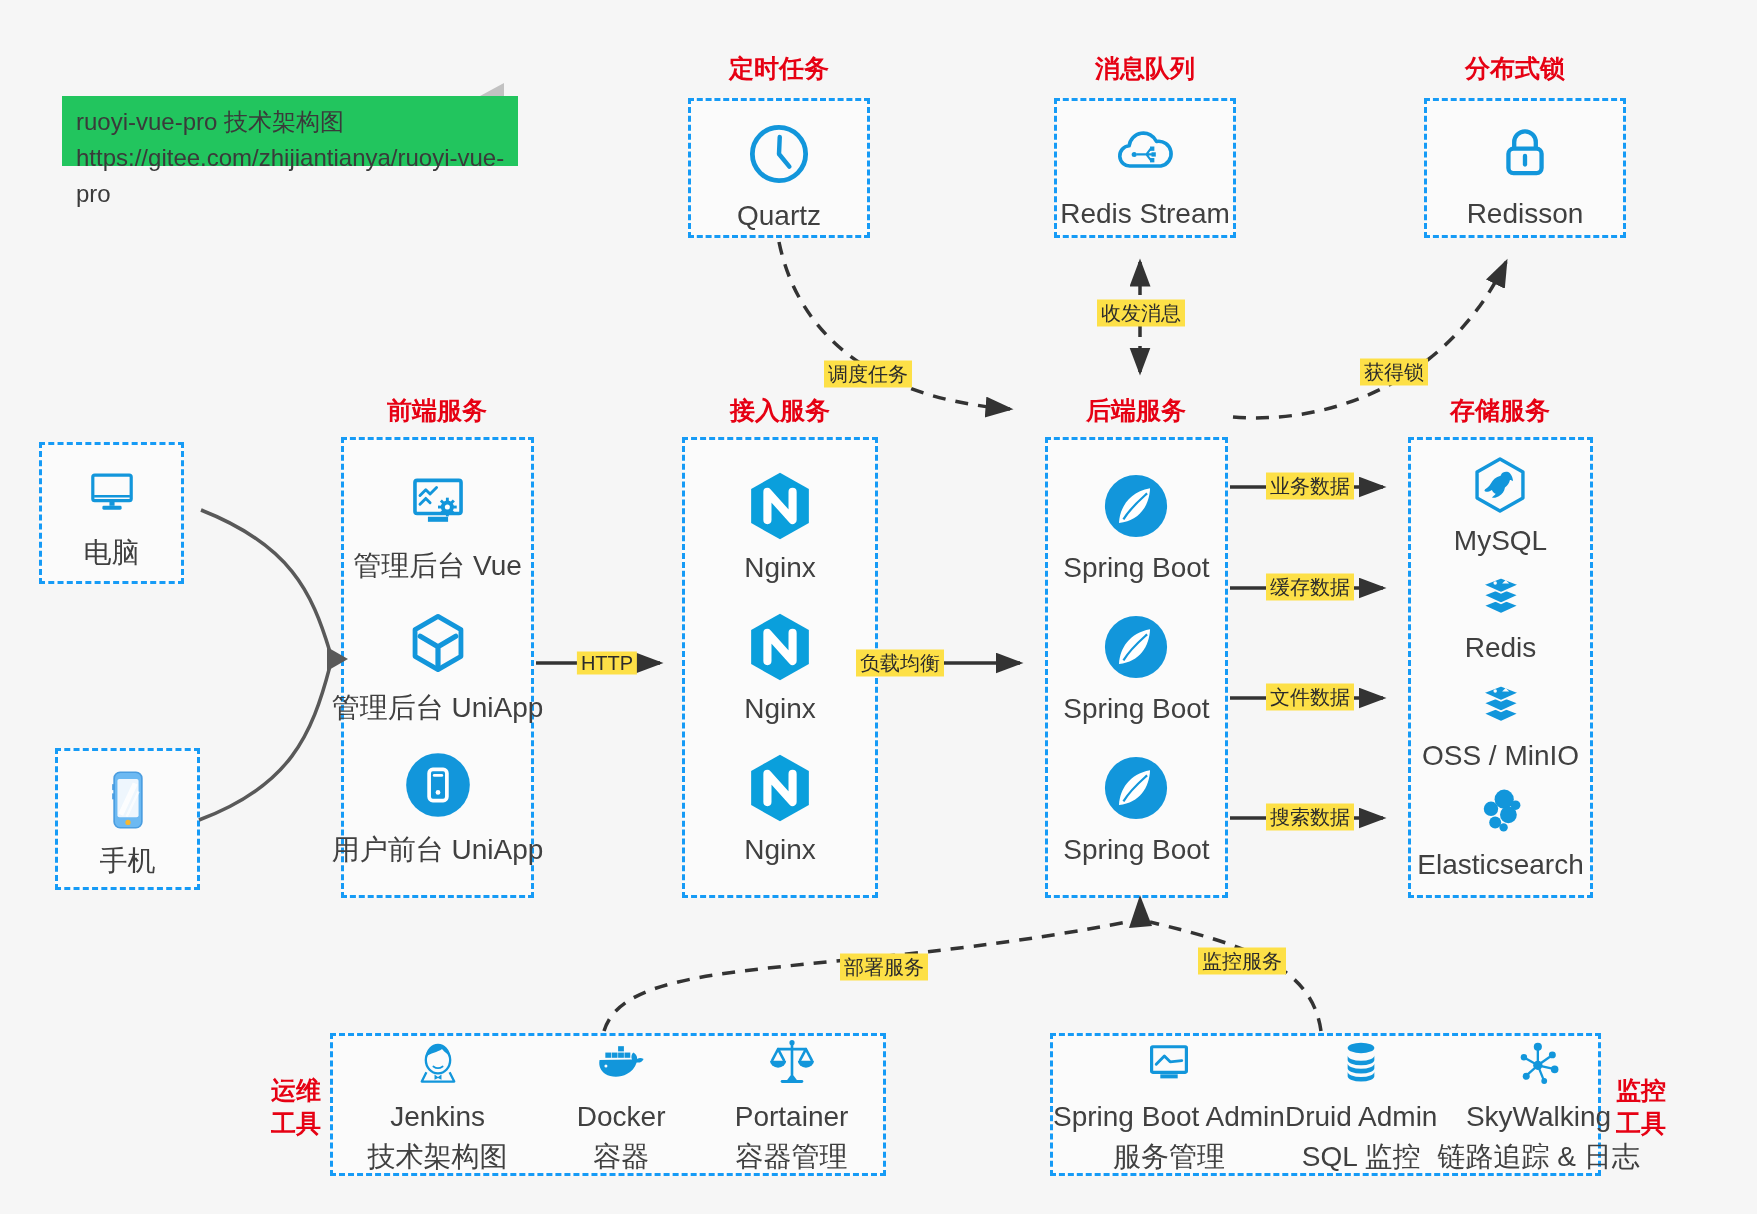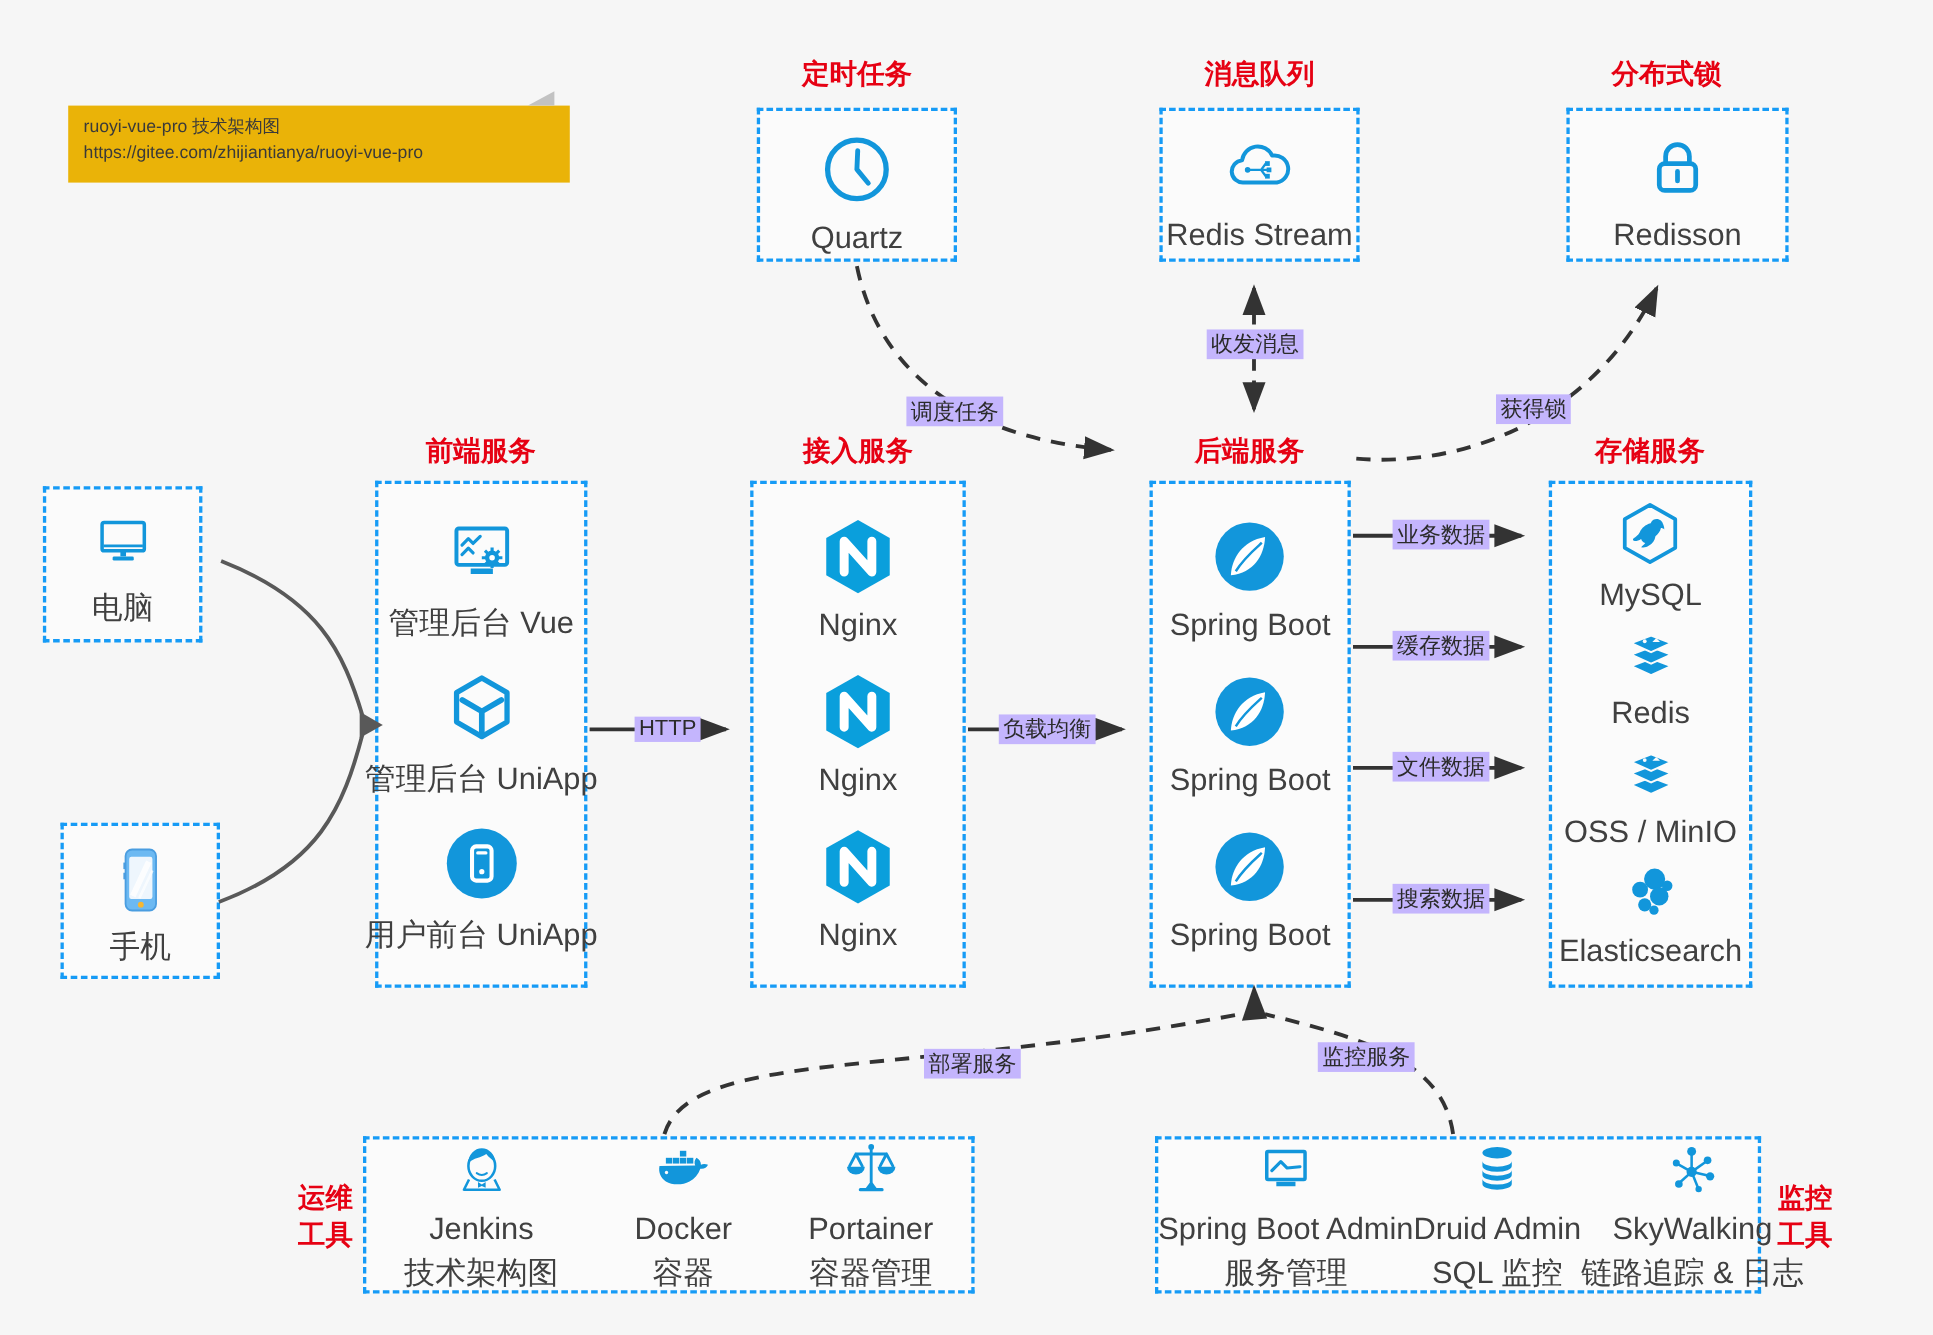--- a/index.html
+++ b/index.html
@@ -3,21 +3,21 @@
 <meta charset="utf-8">
 <style>
   html,body{margin:0;padding:0;background:#f6f6f6;}
   .canvas{
     position:relative;width:1757px;height:1214px;background:#f6f6f6;
     font-family:"Liberation Sans","DejaVu Sans",sans-serif;overflow:hidden;
   }
   
   .note{
     position:absolute;left:62px;top:96px;width:456px;height:70px;
-    background:#eab308;color:#3a3a3a;font-size:16px;line-height:1.5;
+    background:#22c55e;color:#3a3a3a;font-size:24px;line-height:1.5;
     padding:8px 0 0 14px;box-sizing:border-box;
   }
   .note-fold{
     position:absolute;right:14px;top:-13px;width:0;height:0;
     border-right:24px solid #c2c2c2;border-top:13px solid transparent;
   }
   
   .dashed-box{
     position:absolute;border:3px dashed #169bf6;background:#fbfbfb;
     box-sizing:border-box;display:flex;align-items:center;
@@ -27,21 +27,21 @@
   .group-title{
     position:absolute;transform:translate(-50%,-50%);color:#e60113;
     font-weight:bold;font-size:25px;white-space:nowrap;text-align:center;line-height:1.3;
   }
   .item{display:flex;flex-direction:column;align-items:center;gap:9px;}
   .item-label{font-size:28px;color:#404040;white-space:nowrap;}
   .item .sub{margin-top:-4px;}
   
   .edge-label{
     position:absolute;transform:translate(-50%,-50%);font-size:20px;color:#2b2b2b;
-    background:#c4b5fd;padding:0 4px;white-space:nowrap;z-index:3;
+    background:#fde047;padding:0 4px;white-space:nowrap;z-index:3;
   }
   .arrows{position:absolute;left:0;top:0;z-index:2;pointer-events:none;}
   .icon{display:block;}
 </style>
 </head>
 <body>
 
 <div class="canvas">
 
   <div class="note">
@@ -372,21 +372,21 @@
 
     <path d="M 1233 417 C 1330 425, 1448 382, 1506 262" fill="none" stroke="#333333" stroke-width="3.5" stroke-dasharray="13 10" marker-end="url(#mA)"></path>
 
     <path d="M 604 1031 C 628 952, 830 980, 1132 921" fill="none" stroke="#333333" stroke-width="3.5" stroke-dasharray="13 10"></path>
 
     <path d="M 1321 1031 C 1312 966, 1245 945, 1150 922" fill="none" stroke="#333333" stroke-width="3.5" stroke-dasharray="13 10"></path>
     <polygon points="1129,928 1140,895 1152,926" fill="#333333"></polygon>
   </svg>
 
   <div class="edge-label" style="left:607px;top:663px;">HTTP</div>
-  <div class="edge-label" style="left:952px;top:663px;">负载均衡</div>
+  <div class="edge-label" style="left:900px;top:663px;">负载均衡</div>
   <div class="edge-label" style="left:1310px;top:486px;">业务数据</div>
   <div class="edge-label" style="left:1310px;top:587px;">缓存数据</div>
   <div class="edge-label" style="left:1310px;top:697px;">文件数据</div>
   <div class="edge-label" style="left:1310px;top:817px;">搜索数据</div>
   <div class="edge-label" style="left:868px;top:374px;">调度任务</div>
   <div class="edge-label" style="left:1141px;top:313px;">收发消息</div>
   <div class="edge-label" style="left:1394px;top:372px;">获得锁</div>
   <div class="edge-label" style="left:884px;top:967px;">部署服务</div>
   <div class="edge-label" style="left:1242px;top:961px;">监控服务</div>
 

